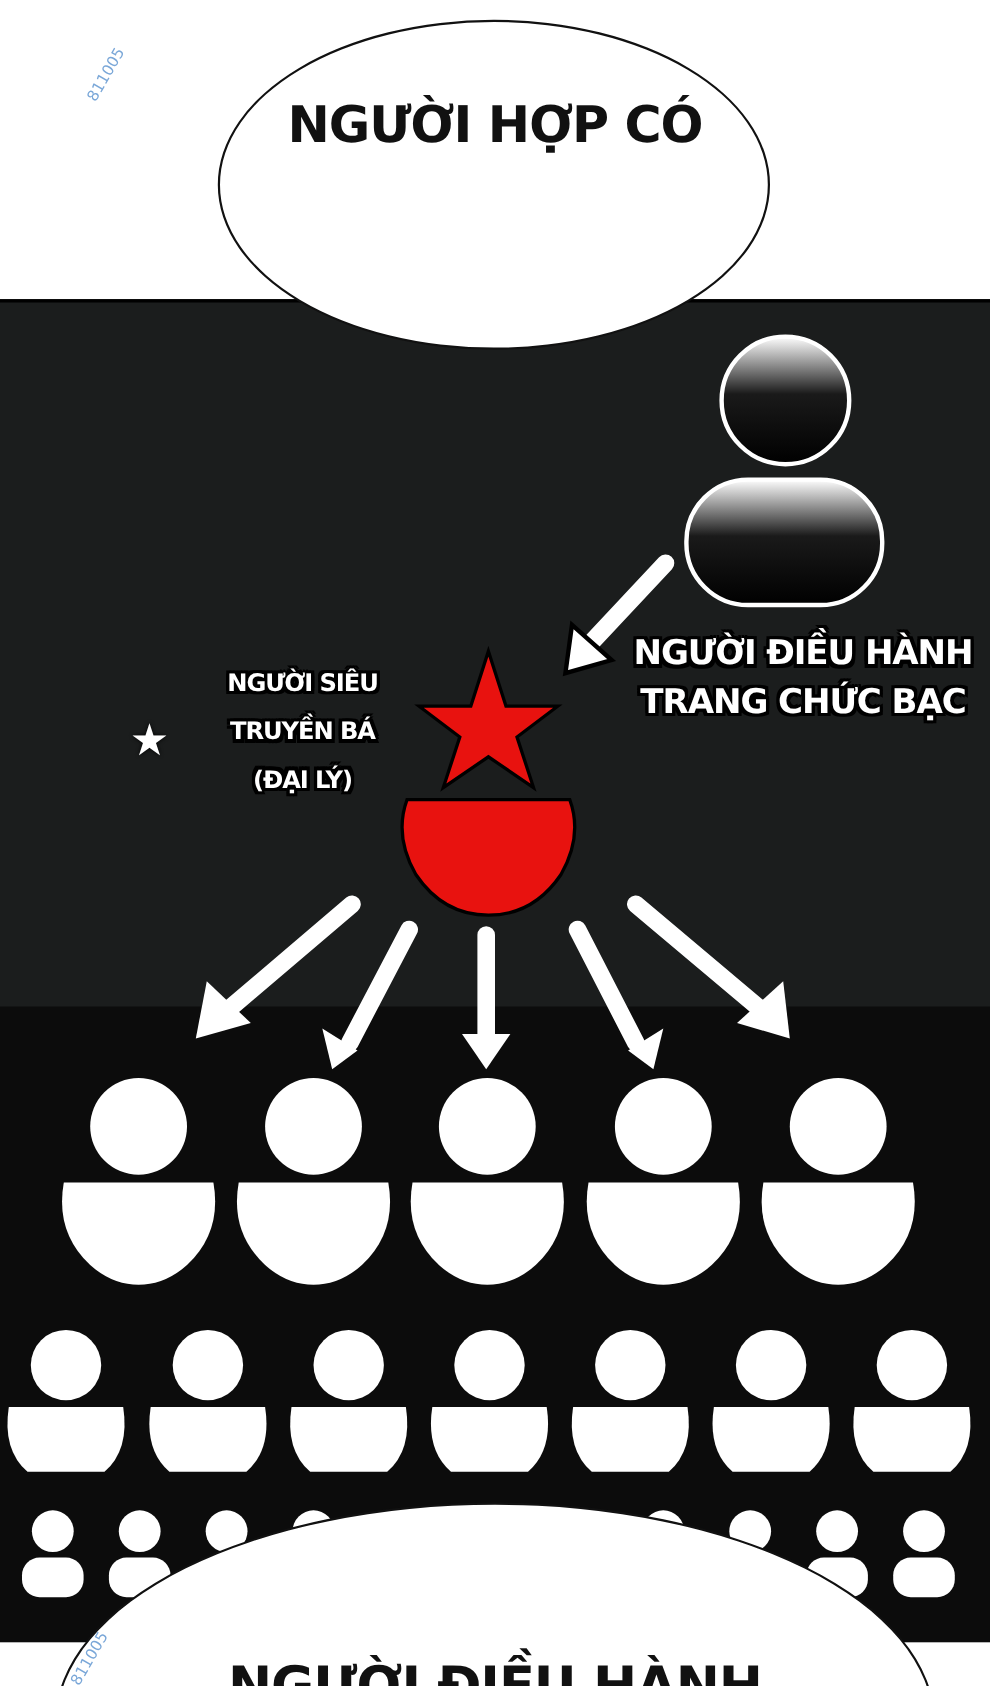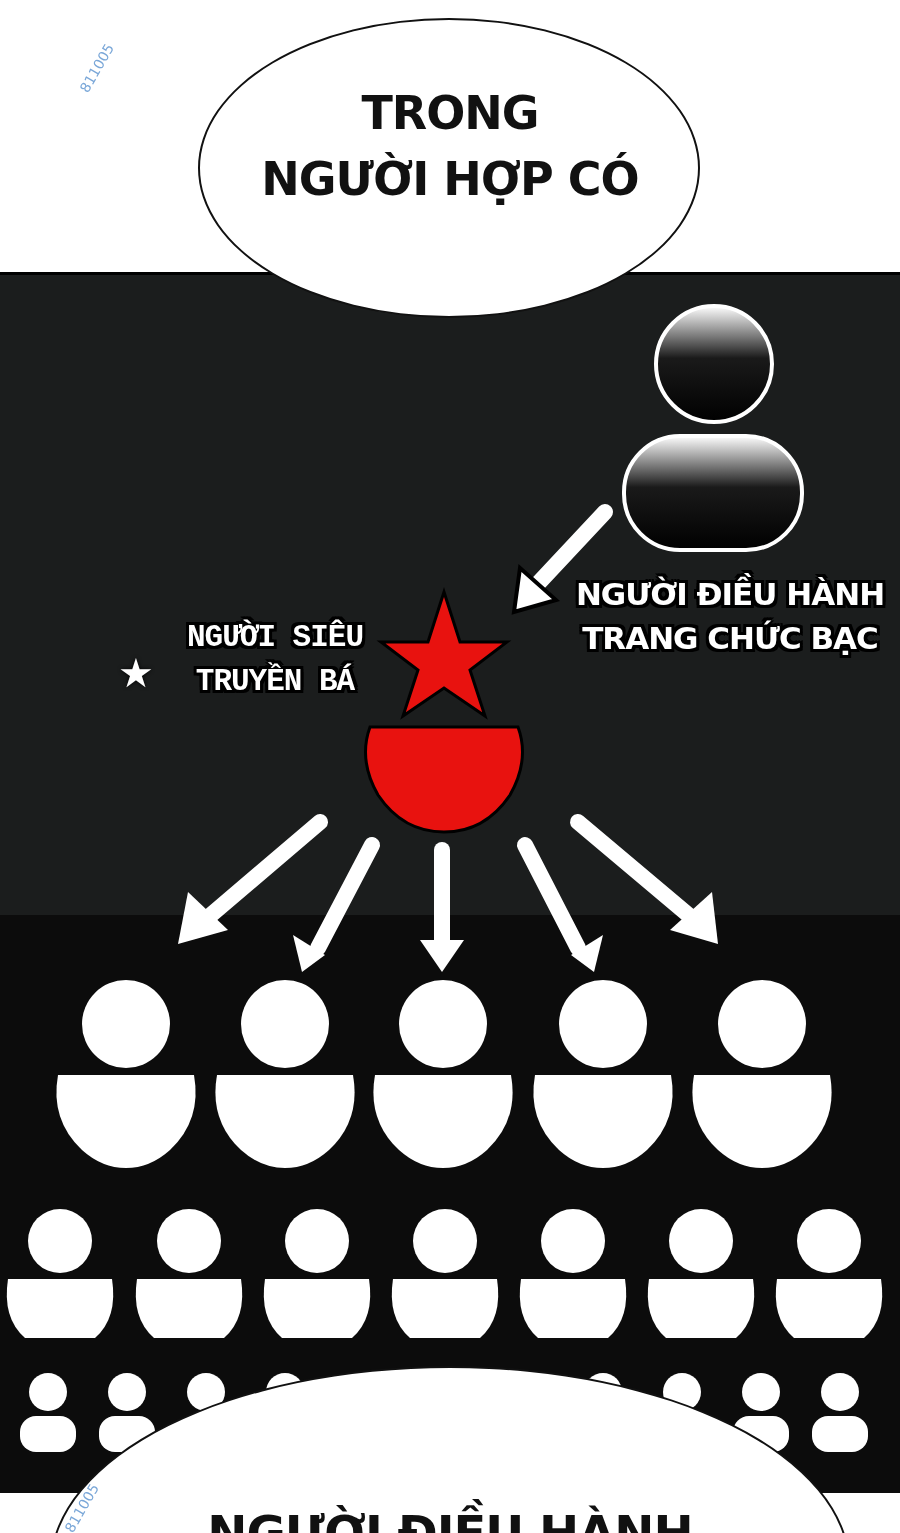--- a/index.html
+++ b/index.html
@@ -8,21 +8,21 @@
   .panel .lower { position: absolute; left: 0; top: 640px; width: 900px; height: 578px; background: #0c0c0c; }
   .bubble { position: absolute; background: #fff; border: 2px solid #111; border-radius: 50%; box-sizing: border-box; }
   .bubble-top { left: 198px; top: 18px; width: 502px; height: 300px; }
   .bubble-text { position: absolute; text-align: center; color: #111; font-family: "DejaVu Sans", sans-serif; font-weight: bold; letter-spacing: -1px; }
   .top-text { left: 240px; top: 80px; width: 420px; font-size: 46px; line-height: 66px; }
   .bubble-bottom { left: 50px; top: 1366px; width: 800px; height: 400px; }
   .bottom-text { left: 200px; top: 1508px; width: 500px; font-size: 48px; line-height: 50px; }
   .label { position: absolute; color: #fff; font-weight: bold; font-family: "DejaVu Sans", sans-serif; text-align: center; letter-spacing: -1px;
            text-shadow: -3px -3px 0 #000, 3px -3px 0 #000, -3px 3px 0 #000, 3px 3px 0 #000, 0 3px 0 #000, 0 -3px 0 #000, 3px 0 0 #000, -3px 0 0 #000; }
   .label-operator { left: 565px; top: 572px; width: 330px; font-size: 31px; line-height: 44px; }
-  .label-agent { left: 150px; top: 616px; width: 250px; font-size: 31px; line-height: 44px; font-family: Liberation Mono, monospace; }
+  .label-agent { left: 150px; top: 600px; width: 250px; font-size: 22px; line-height: 44px; }
   .star-small { position: absolute; left: 118px; top: 650px; font-size: 40px; color: #fff; text-shadow: 0 0 4px #000; }
   .watermark { position: absolute; color: #7aa7d8; font-size: 14px; font-family: "DejaVu Sans", sans-serif; transform: rotate(-60deg); }
   svg { position: absolute; left: 0; top: 0; }
 </style>
 </head>
 <body>
 
 <div class="panel">
   <div class="lower"></div>
 </div>
@@ -107,32 +107,32 @@
       <rect x="654" y="1416" width="56" height="36" rx="16"></rect>
     <circle cx="761" cy="1392" r="19"></circle>
       <rect x="733" y="1416" width="56" height="36" rx="16"></rect>
     <circle cx="840" cy="1392" r="19"></circle>
       <rect x="812" y="1416" width="56" height="36" rx="16"></rect>
   </g>
 </svg>
 
 <div class="bubble bubble-top"></div>
 <div class="bubble-text top-text">
-  <div>TRONG</div>
   <div>NGƯỜI HỢP CÓ</div>
 </div>
 
 <div class="label label-operator">
   <div>NGƯỜI ĐIỀU HÀNH</div>
   <div>TRANG CHỨC BẠC</div>
 </div>
 
 <span class="star-small">★</span>
 <div class="label label-agent">
   <div>NGƯỜI SIÊU</div>
   <div>TRUYỀN BÁ</div>
+  <div>(ĐẠI LÝ)</div>
 </div>
 
 <div class="bubble bubble-bottom"></div>
 <div class="bubble-text bottom-text">NGƯỜI ĐIỀU HÀNH</div>
 
 <span class="watermark" style="left:70px; top:60px;">811005</span>
 <span class="watermark" style="left:55px; top:1500px;">811005</span>
 
 </body></html>

